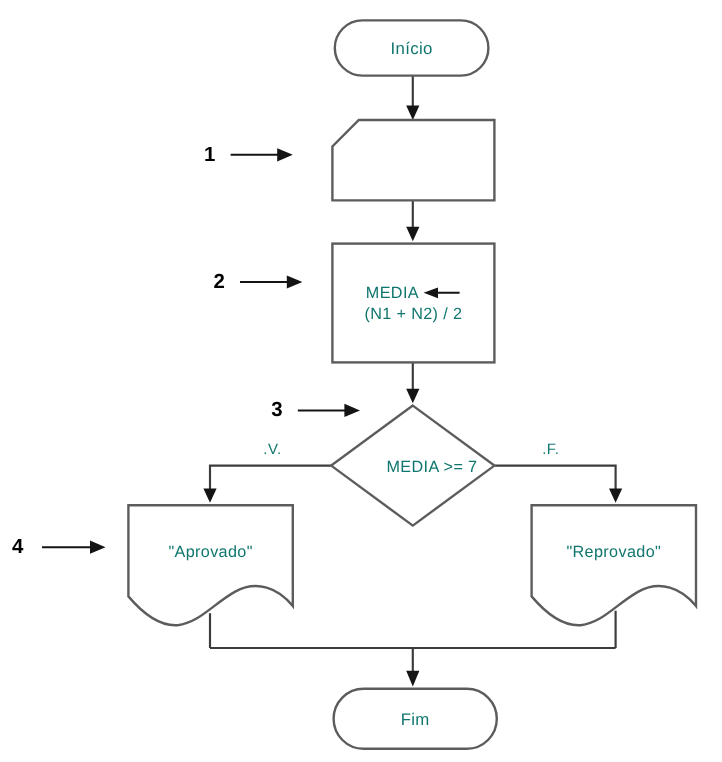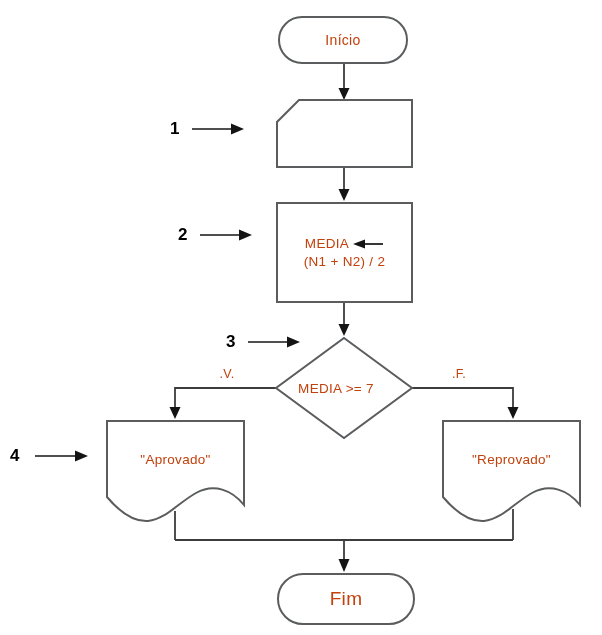--- a/index.html
+++ b/index.html
@@ -13,35 +13,35 @@
   }
   svg.layer { position: absolute; left: 0; top: 0; }
 
   
   .overlay {
     position: absolute;
     display: flex;
     align-items: center;
     justify-content: center;
     text-align: center;
-    color: #c2410c;
+    color: #0f766e;
     font-size: 13.5px;
     letter-spacing: 0.3px;
     pointer-events: none;
   }
   .ov-start     { left: 279px; top: 17px;  width: 128px; height: 46px; font-size: 14px; }
   .ov-input     { left: 277px; top: 100px; width: 136px; height: 67px; }
   .ov-process   { left: 277px; top: 203px; width: 135px; height: 99px; flex-direction: column; line-height: 18px; }
-  .ov-decision  { left: 268px; top: 338px; width: 136px; height: 100px; }
+  .ov-decision  { left: 292px; top: 338px; width: 136px; height: 100px; }
   .ov-branch    { width: 40px; height: 16px; font-size: 12.5px; }
   .ov-branch-v  { left: 207px; top: 366px; }
   .ov-branch-f  { left: 439px; top: 366px; }
   .ov-doc-true  { left: 107px; top: 421px; width: 137px; height: 76px; }
   .ov-doc-false { left: 443px; top: 421px; width: 137px; height: 76px; }
-  .ov-end       { left: 278px; top: 574px; width: 136px; height: 50px; font-size: 19px; }
+  .ov-end       { left: 278px; top: 574px; width: 136px; height: 50px; font-size: 14px; }
 
   .assign-row { display: flex; align-items: center; justify-content: space-between; }
   .assign-arrow { margin-left: 3px; display: block; }
 
   
   .step {
     position: absolute;
     display: flex;
     align-items: center;
     gap: 13px;

